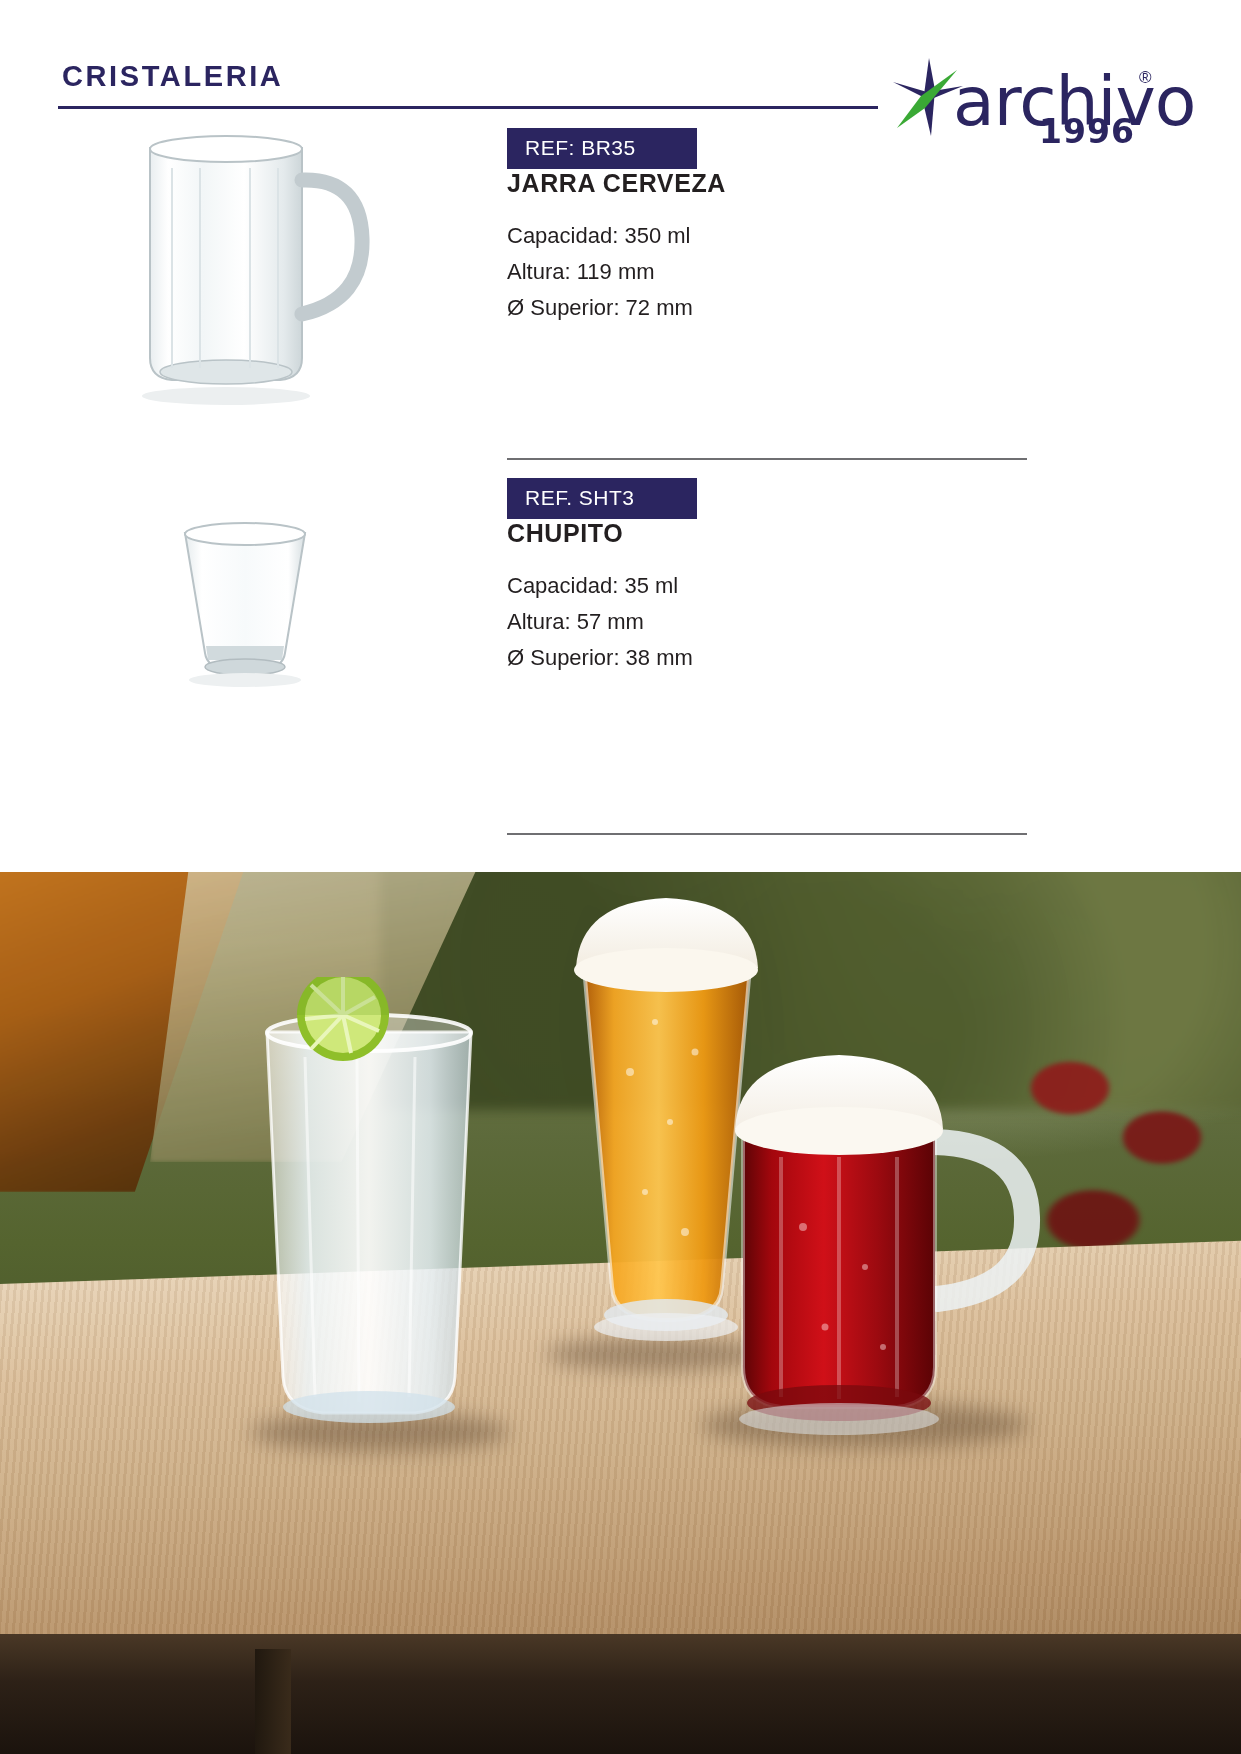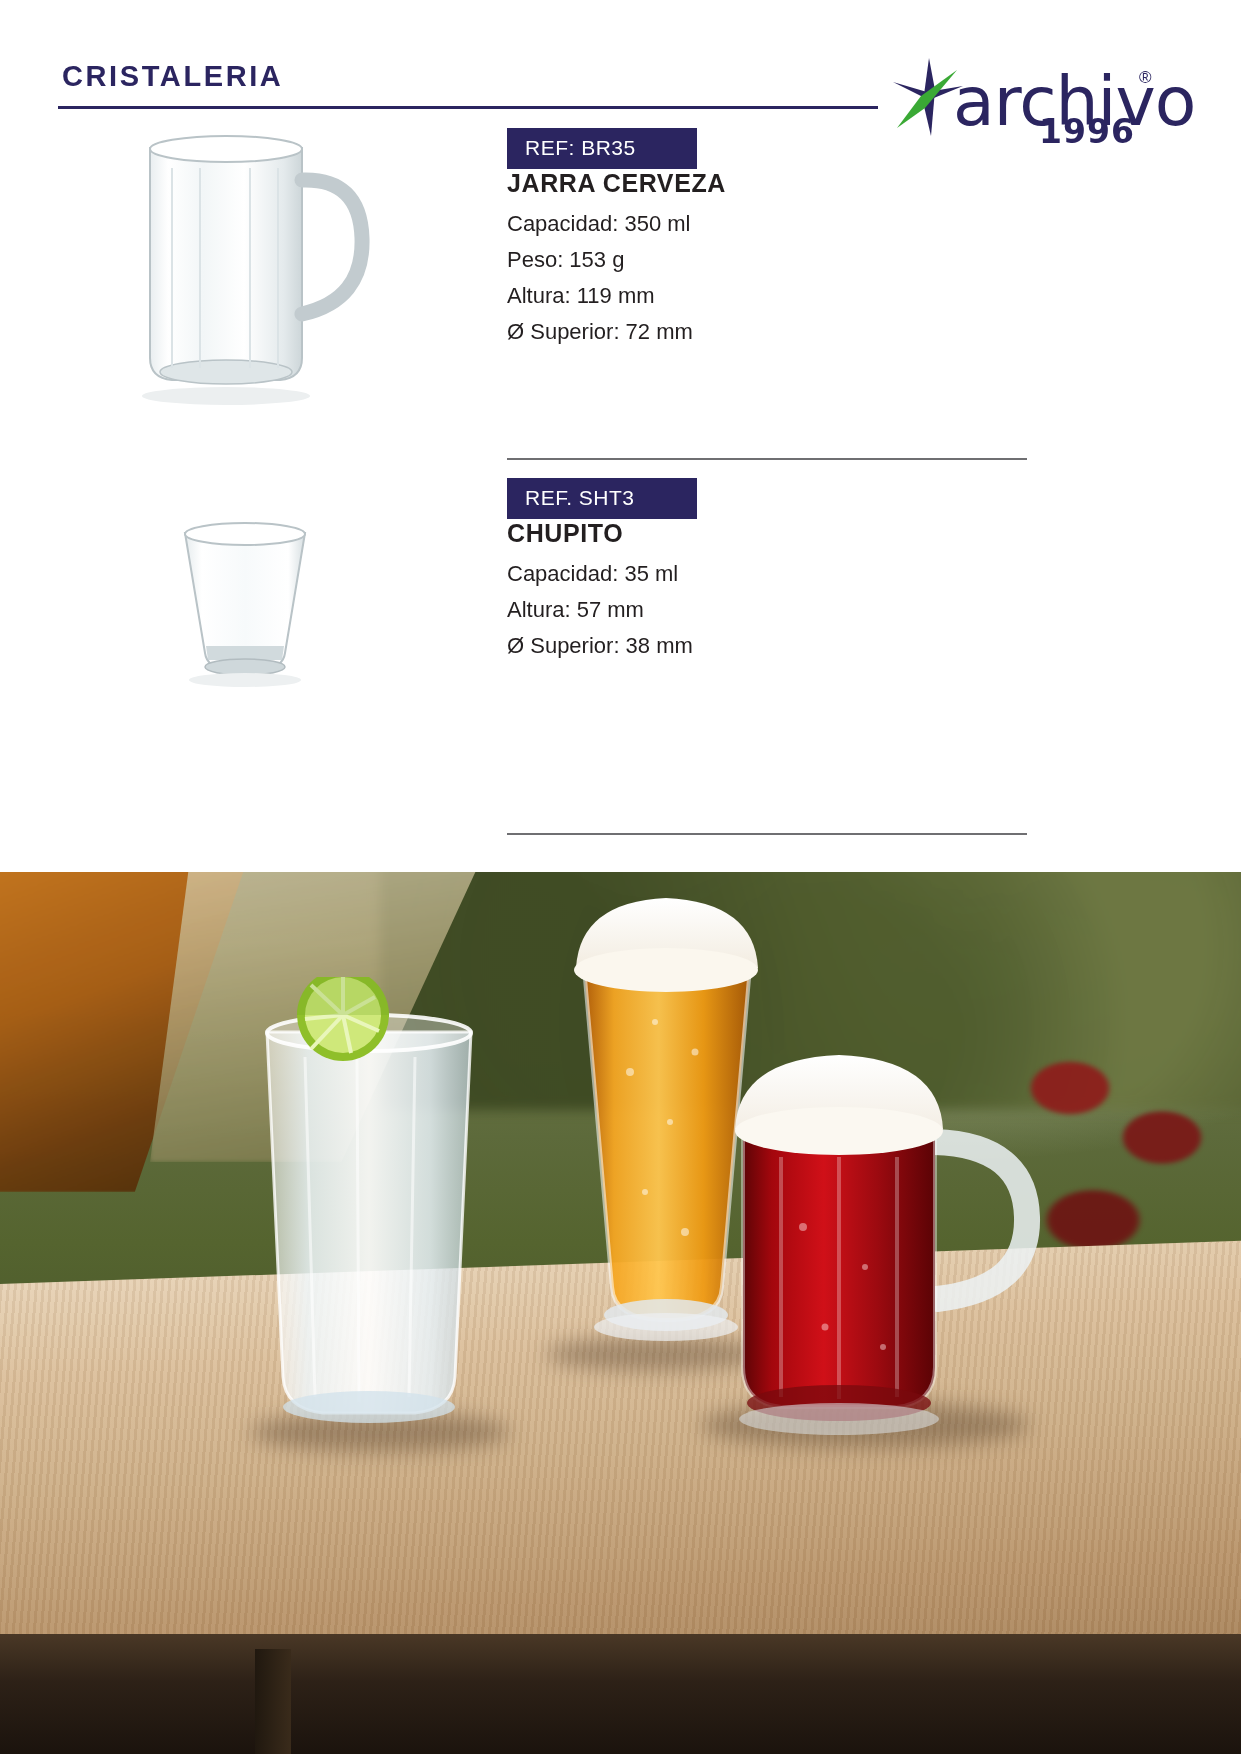--- a/index.html
+++ b/index.html
@@ -116,21 +116,21 @@
     min-width: 190px;
     box-sizing: border-box;
   }
   .product-name {
     font-size: 25px;
     font-weight: bold;
     letter-spacing: 0.6px;
     color: #231f20;
   }
   .spec-list {
-    margin-top: 8px;
+    margin-top: 20px;
     font-size: 22px;
     line-height: 36px;
     color: #231f20;
   }
   .divider {
     position: absolute;
     left: 507px;
     width: 520px;
     height: 2px;
     background: #6f6f72;
@@ -295,21 +295,20 @@
       </g>
       <ellipse cx="116" cy="268" rx="84" ry="9" fill="#eceff0"></ellipse>
     </svg>
   </div>
 
   <div class="product-info">
     <div class="ref-badge">REF: BR35</div>
     <div class="product-name">JARRA CERVEZA</div>
     <div class="spec-list">
       <div>Capacidad: 350 ml</div>
-      <div>Peso: 153 g</div>
       <div>Altura: 119 mm</div>
       <div>Ø Superior: 72 mm</div>
     </div>
   </div>
 </div>
 <div class="divider d1"></div>
 
 <div class="product-row row-2">
   <div class="product-image">
     <svg class="glass-svg" width="330" height="300" viewBox="0 0 330 300">

